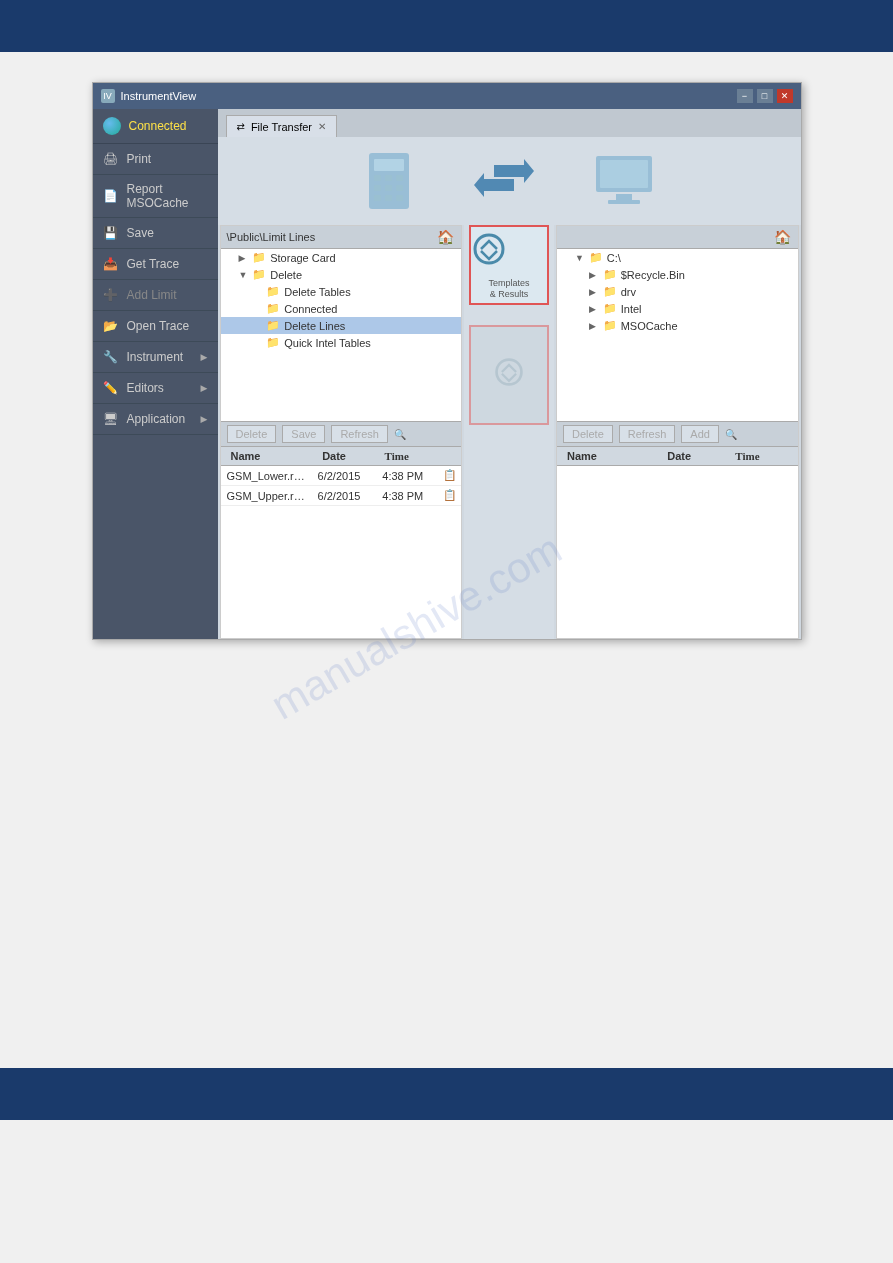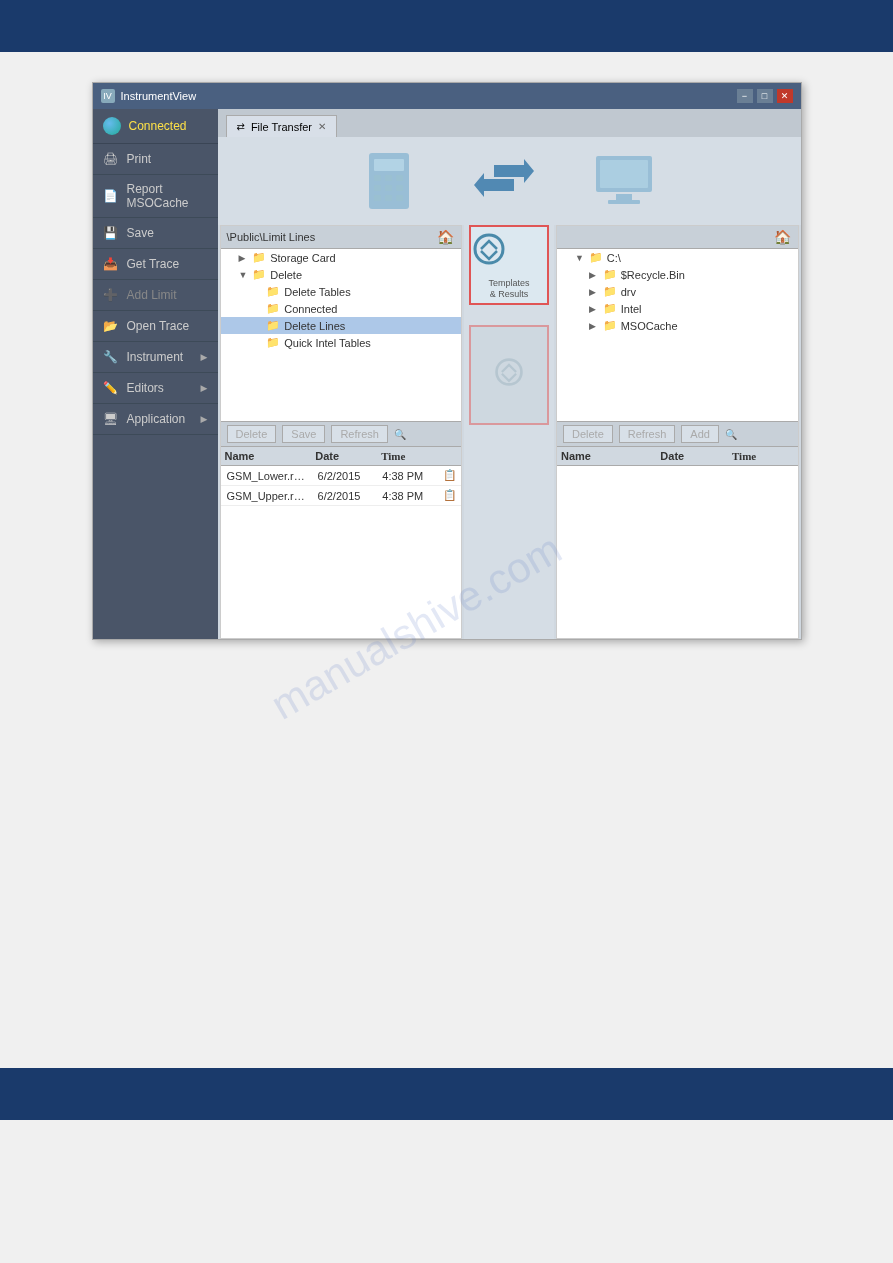--- a/index.html
+++ b/index.html
@@ -353,21 +353,21 @@
       background: #fff;
     }
     .file-list-header {
       display: flex;
       background: #d0d8e0;
       border-bottom: 1px solid #aaa;
       font-size: 11px;
       font-weight: bold;
       color: #333;
     }
-    .file-list-header .col-name { flex: 1.5; padding: 3px 4px; }
+    .file-list-header .col-name { flex: 1.5; padding: 3px 10px; }
     .file-list-header .col-date { flex: 1; padding: 3px 6px; }
     .file-list-header .col-time { flex: 1; padding: 3px 6px; font-family: Liberation Serif, serif; }
     .file-list-header .col-action { width: 20px; }
 
     .file-row {
       display: flex;
       align-items: center;
       border-bottom: 1px solid #eee;
       font-size: 11px;
       color: #333;

